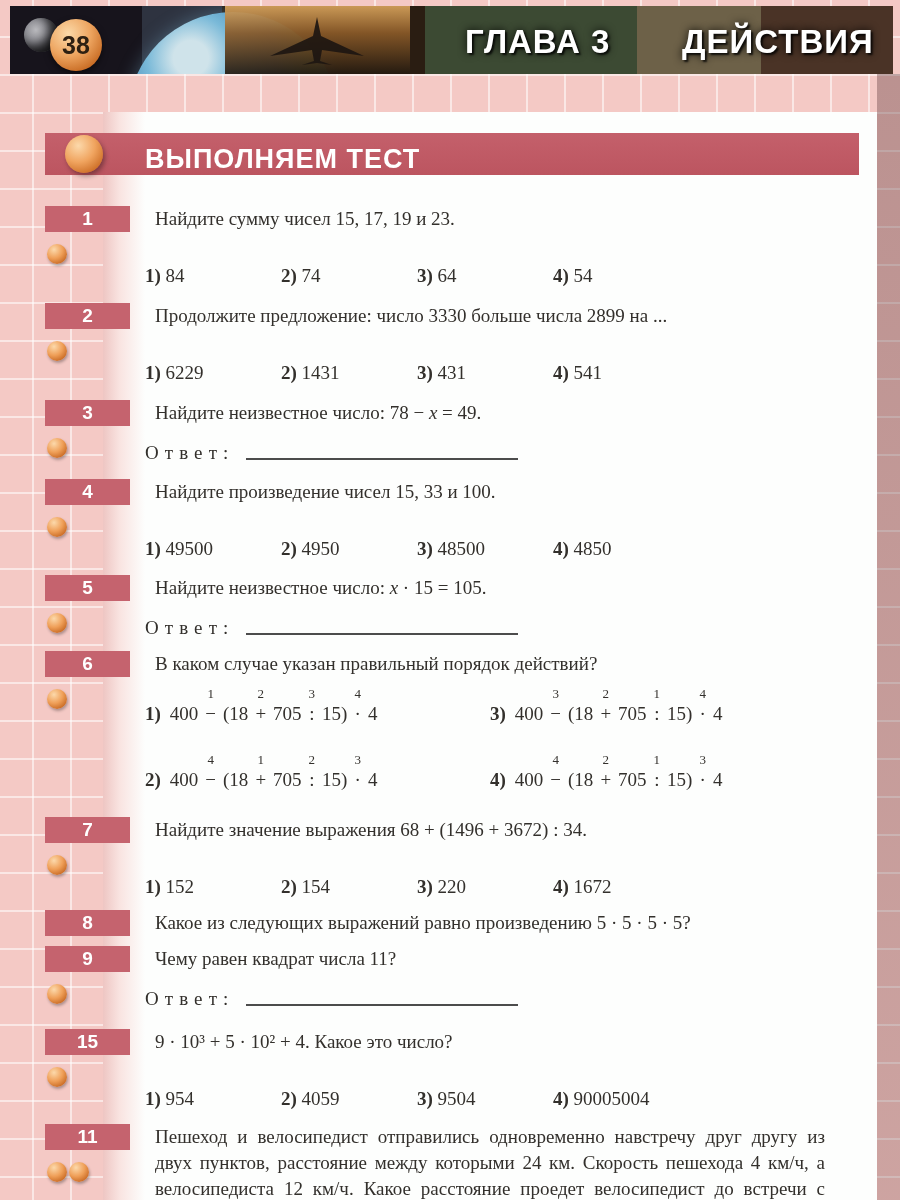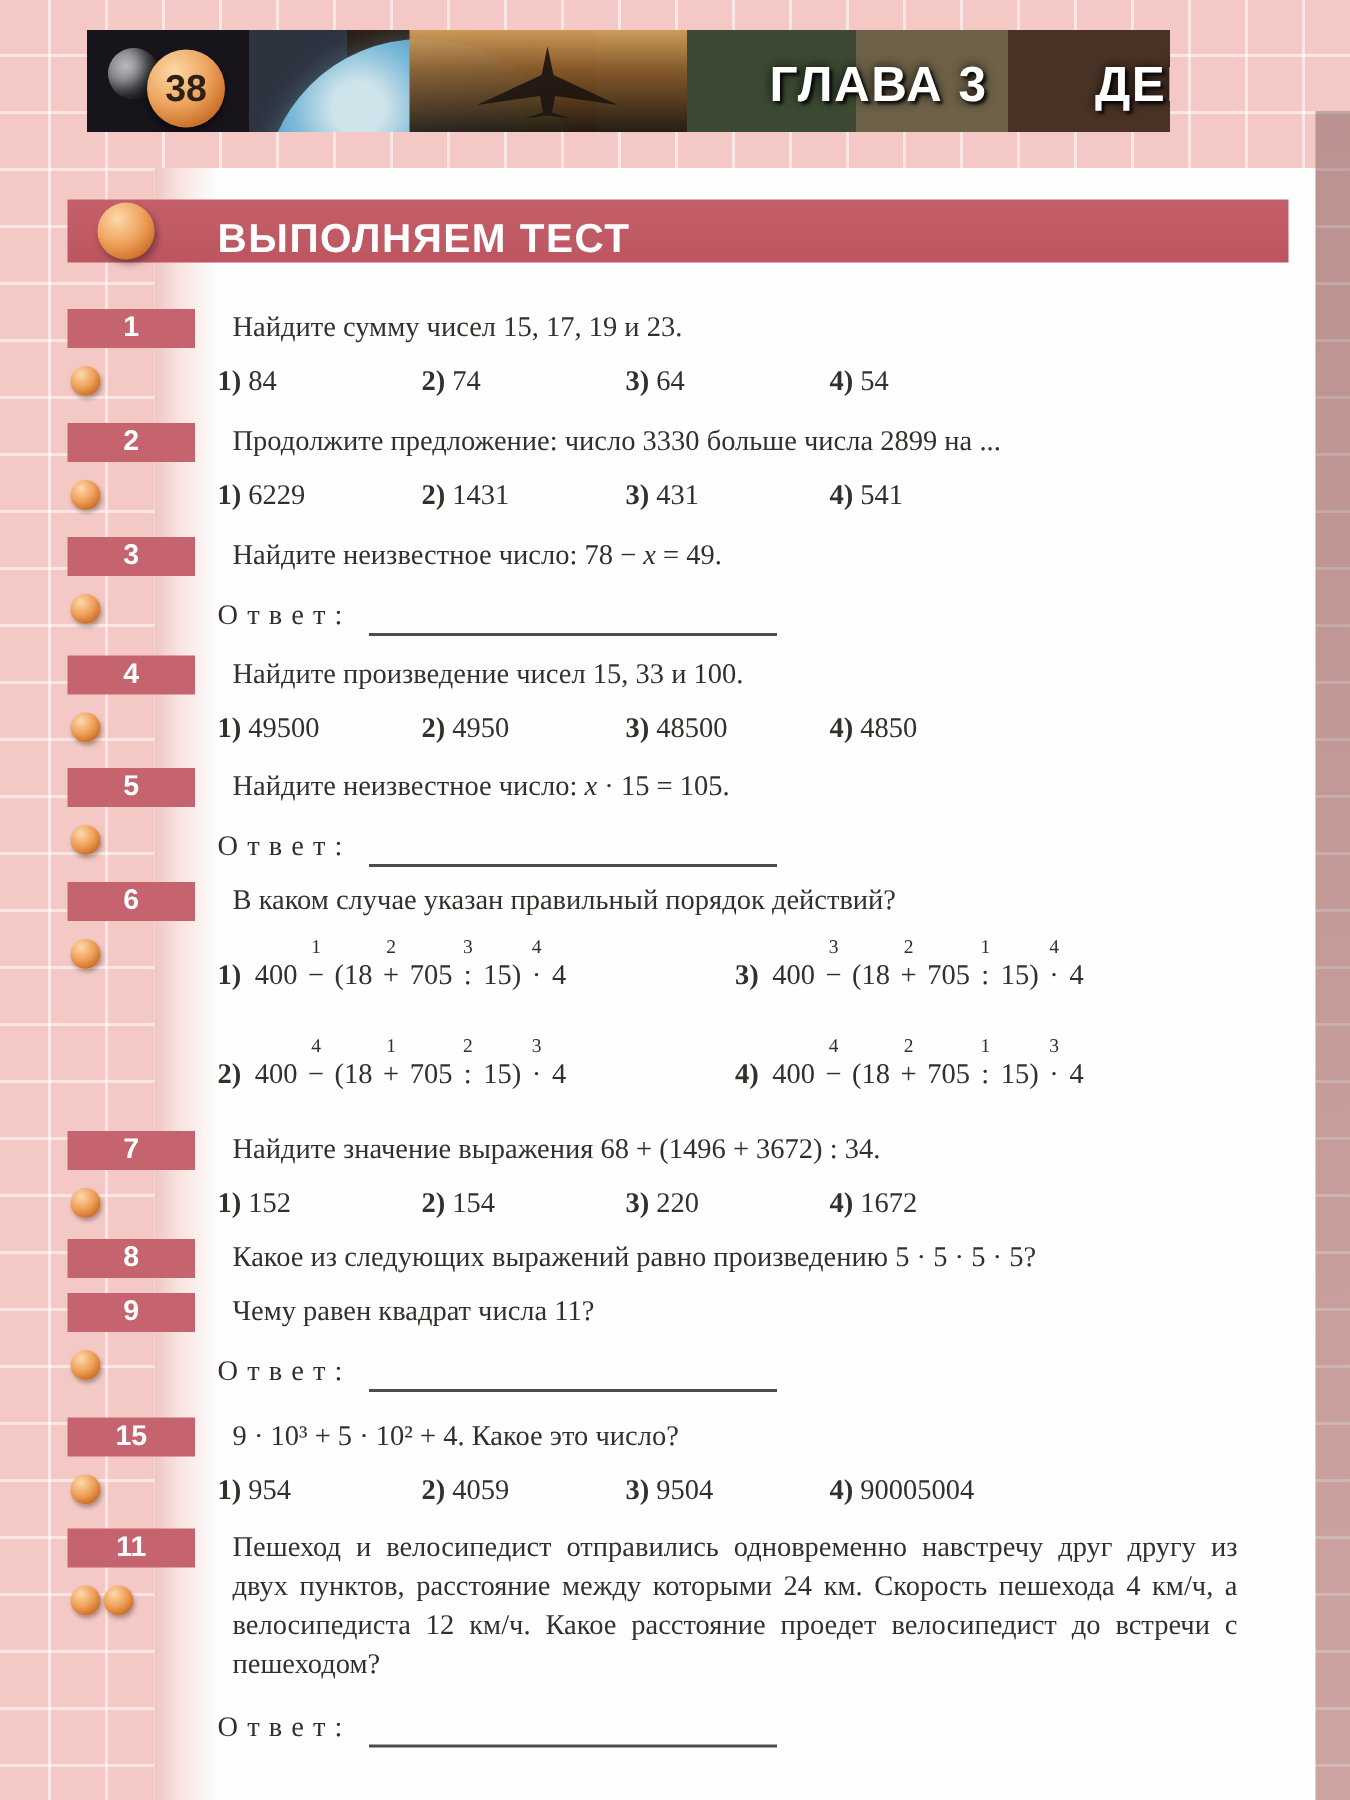--- a/index.html
+++ b/index.html
@@ -9,25 +9,24 @@
     background-color:#f4c9c5;
     background-image:
       linear-gradient(rgba(255,255,255,.55) 2px, transparent 2px),
       linear-gradient(90deg, rgba(255,255,255,.55) 2px, transparent 2px);
     background-size:38px 38px;
     background-position:-6px -2px;
   }
 
   
   .header-band{
-    position:absolute;left:10px;top:20px;width:722px;height:68px;
+    position:absolute;left:10px;top:6px;width:883px;height:68px;
     background:linear-gradient(90deg,#17141c 0 15%, #2e3340 15% 24%, #2a1d12 24% 47%,
                #3c4a33 47% 71%, #6d6148 71% 85%, #4a3326 85% 100%);
     overflow:hidden;
-    margin-left:48px;
   }
   .hb-moon{position:absolute;left:14px;top:12px;width:34px;height:34px;border-radius:50%;
     background:radial-gradient(circle at 35% 35%, #b9b9bd, #6d6d74 60%, #2a2a31 95%);
     box-shadow:inset -8px -6px 10px rgba(0,0,0,.7);}
   .hb-earth{position:absolute;left:118px;top:6px;width:210px;height:210px;border-radius:50%;
     background:radial-gradient(circle at 30% 22%, #cfe3ea 0 8%, #79b9d8 20%, #3f7fae 38%, #2f6c4e 55%, #1d4a6e 75%, #0c2036 100%);
     box-shadow:0 0 18px rgba(130,190,220,.35);}
   .hb-glow{position:absolute;left:215px;top:0;width:185px;height:68px;
     background:linear-gradient(180deg,#d8a35c 0,#8a5a28 40%,#241a10 100%);opacity:.92;}
   .hb-plane{position:absolute;left:252px;top:8px;width:110px;height:54px;}
@@ -86,23 +85,23 @@
     display:flex;align-items:center;justify-content:center;
     font-family:"Liberation Sans", sans-serif;font-weight:bold;font-size:19px;color:#fff;
   }
   .ball-row{display:flex;gap:2px;margin-top:12px;margin-left:2px;}
   .q-ball{width:20px;height:20px;border-radius:50%;
     background:radial-gradient(circle at 35% 28%, #fcd9ab, #ef9f58 45%, #c2611b 85%);
     box-shadow:1px 2px 3px rgba(0,0,0,.3);}
   .q-text{margin:10px;}
   .q-text.justify{text-align:justify;}
   .options{display:flex;margin-top:6px;}
-  .opt{min-width:112px;margin-right:24px;white-space:nowrap;}
+  .opt{min-width:112px;margin-right:24px;white-space:nowrap;margin-top:21px;}
   .opt .ol{font-weight:bold;}
-  .answer-row{margin-top:14px;display:flex;align-items:flex-end;}
+  .answer-row{margin-top:14px;display:flex;align-items:flex-start;}
   .answer-label{letter-spacing:.32em;}
   .answer-line{display:inline-block;width:272px;border-bottom:2px solid #4c4c4c;height:18px;margin-left:12px;}
   .formula-line{margin-top:2px;font-family:Liberation Serif, serif;}
   .var{font-style:italic;}
 
   
   .q6-grid{display:grid;grid-template-columns:345px auto;row-gap:28px;margin-top:8px;}
   .expr{display:flex;align-items:flex-end;white-space:nowrap;}
   .expr .vl{font-weight:bold;margin-right:9px;line-height:22px;}
   .expr .tok{line-height:22px;}

